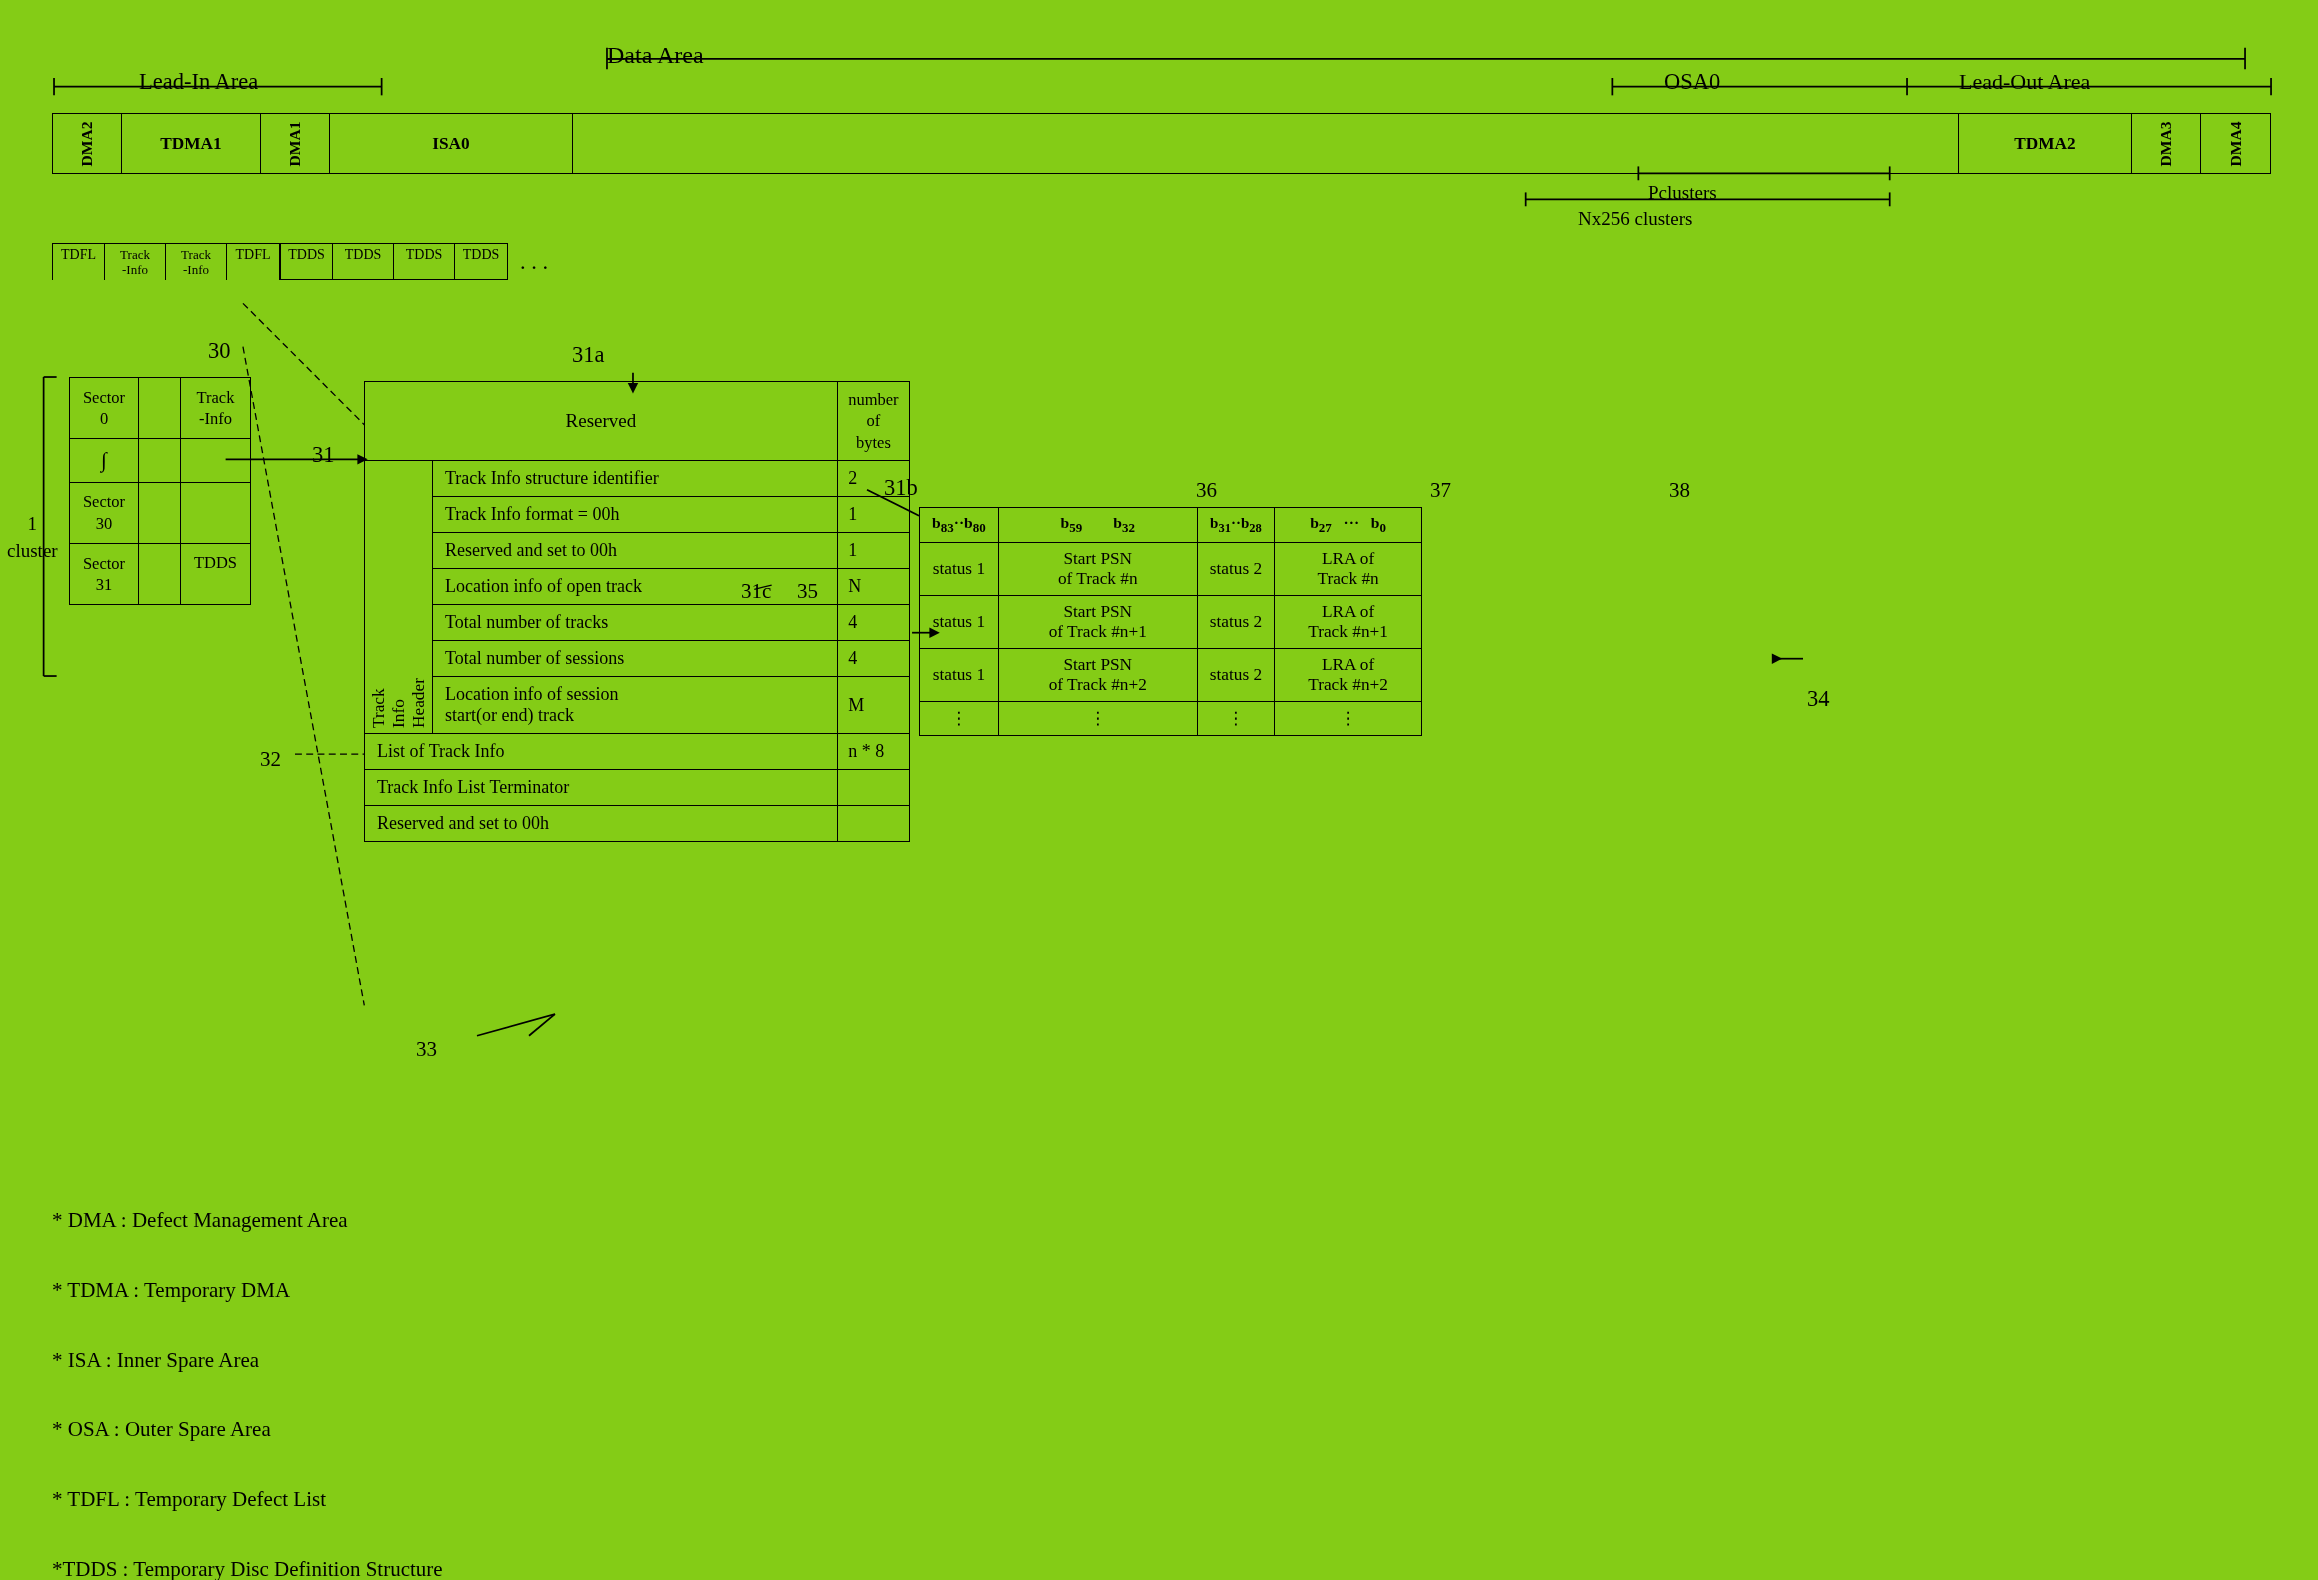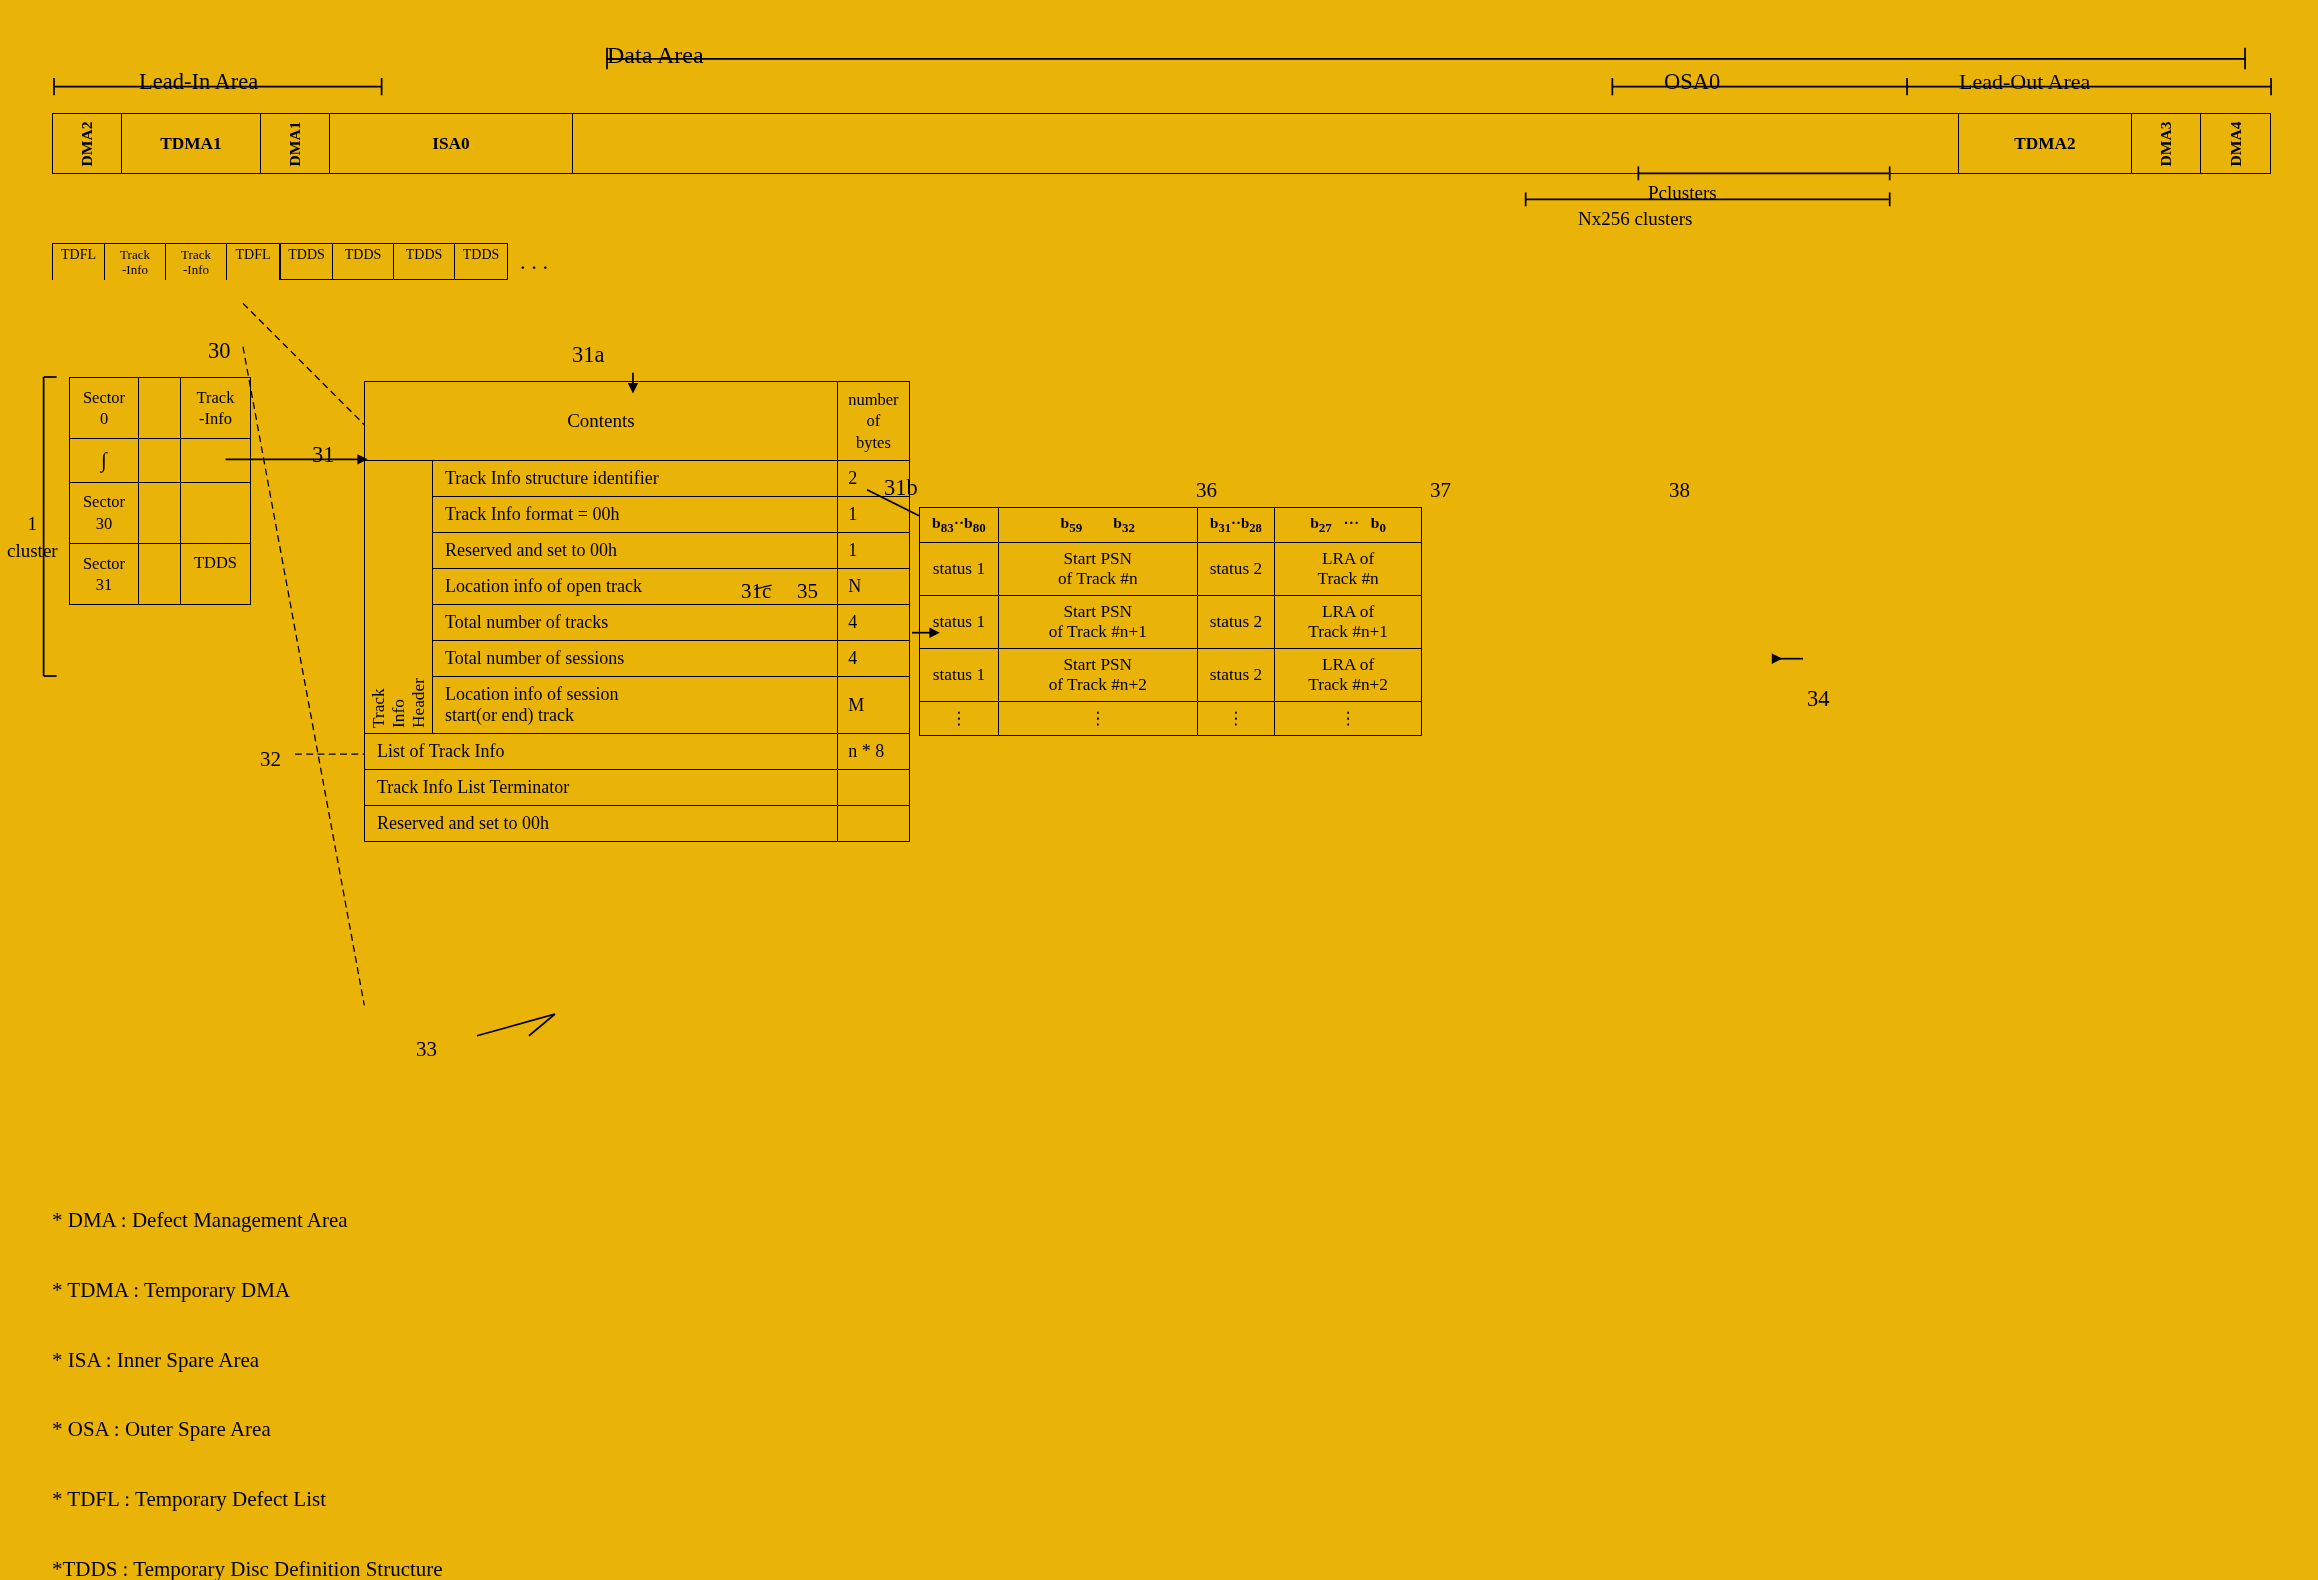--- a/index.html
+++ b/index.html
@@ -9,21 +9,21 @@
       width: 2319px;
       min-height: 1580px;
       position: relative;
       overflow: hidden;
     }
 
     .diagram-container {
       position: relative;
       width: 2319px;
       height: 1580px;
-      background: #eab308;
+      background: #84cc16;
     }
 
     
     .label-data-area {
       position: absolute;
       top: 42px; left: 607px;
       font-size: 24px;
     }
     .label-lead-in {
       position: absolute;
@@ -334,21 +334,21 @@
         <div style="border-right:1.7px solid #000; padding:8.7px 8.7px; font-size:16.5px; text-align:center; min-width:69px; line-height:1.3;">Sector<br>31</div>
         <div style="flex:1; border-right:1.7px solid #000;"></div>
         <div style="padding:8.7px 8.7px; font-size:16.5px; text-align:center; min-width:69px;">TDDS</div>
       </div>
     </div>
   </div>
 
   <table class="main-table" style="top:381px;">
     <tbody>
         <tr class="header-row">
-      <th colspan="2">Contents</th>
+      <th colspan="2">Reserved</th>
       <th style="font-size:16.5px; line-height:1.3;">number<br>of bytes</th>
     </tr>
     <tr>
       <td rowspan="7" class="group-cell">Track<br>Info<br>Header</td>
       <td class="content-cell">Track Info structure identifier</td>
       <td class="number-cell">2</td>
     </tr>
     <tr>
       <td class="content-cell">Track Info format = 00h</td>
       <td class="number-cell">1</td>

